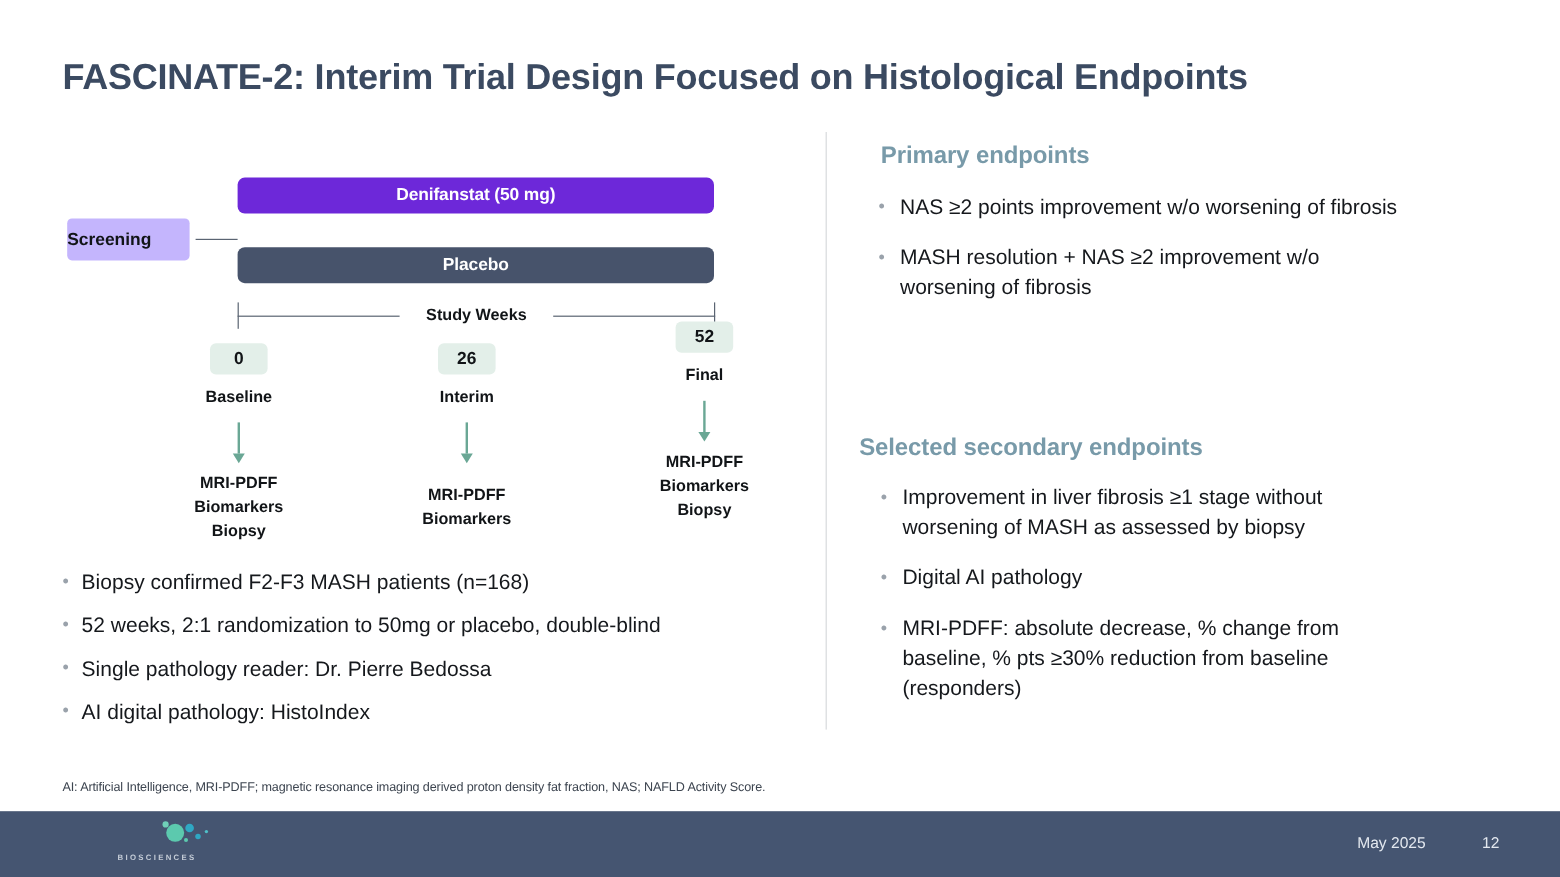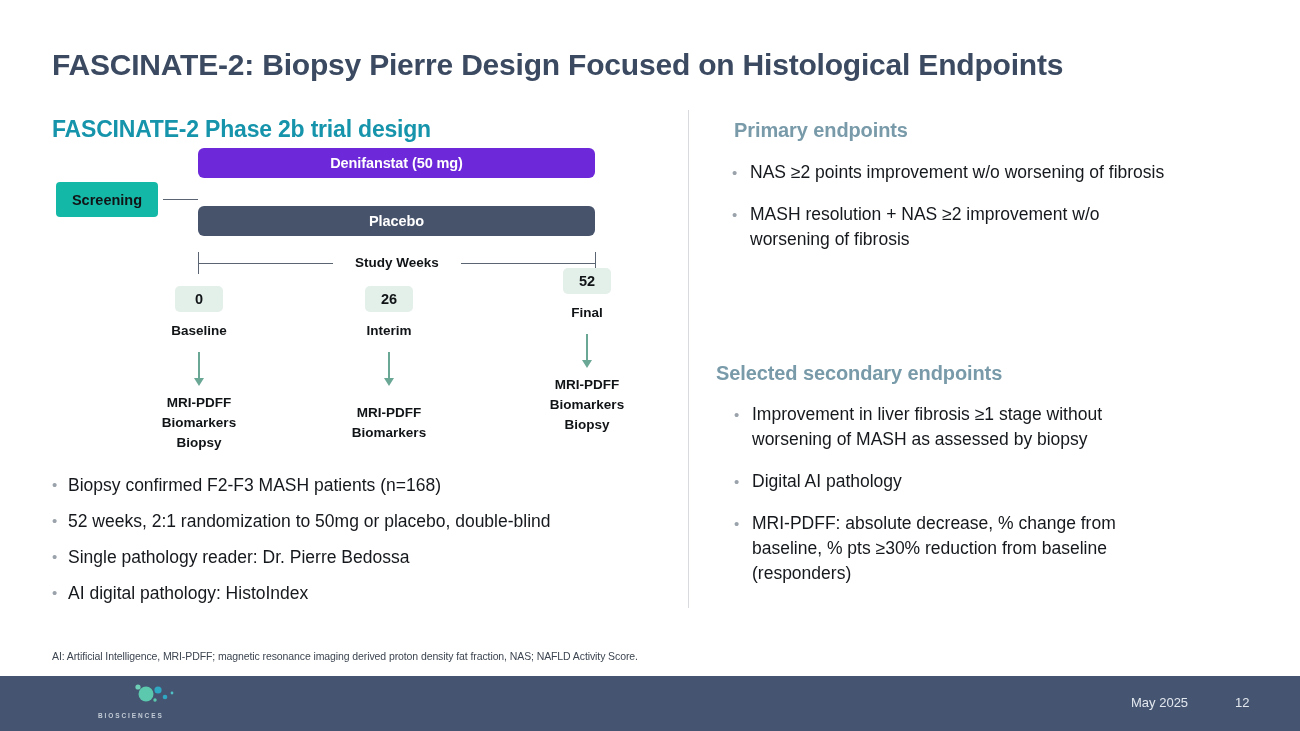--- a/index.html
+++ b/index.html
@@ -57,25 +57,24 @@
     white-space: nowrap;
   }
 
   
   .screening-box {
     position: absolute;
     left: 56px;
     top: 182px;
     width: 102px;
     height: 35px;
-    background: #14b8a6;
+    background: #c4b5fd;
     border-radius: 4px;
     display: flex;
     align-items: center;
-    justify-content: center;
     font-size: 14.5px;
     font-weight: bold;
     color: #111417;
   }
   .screening-connector {
     position: absolute;
     left: 163px;
     top: 199px;
     width: 35px;
     height: 1.4px;
@@ -307,27 +306,26 @@
     position: absolute;
     left: 1235px;
     top: 695px;
     font-size: 13px;
     color: #e3e8ef;
   }
 </style>
 </head>
 <body>
 
-<div class="slide-title">FASCINATE-2: Biopsy Pierre Design Focused on Histological Endpoints</div>
+<div class="slide-title">FASCINATE-2: Interim Trial Design Focused on Histological Endpoints</div>
 
 <div class="v-divider"></div>
 
 <div class="left-panel">
 
-  <div class="left-heading">FASCINATE-2 Phase 2b trial design</div>
 
   <div class="screening-box">
     <span>Screening</span>
   </div>
   <div class="screening-connector"></div>
 
   <div class="arm-bar arm-active">
     <span>Denifanstat (50 mg)</span>
   </div>
   <div class="arm-bar arm-placebo">

